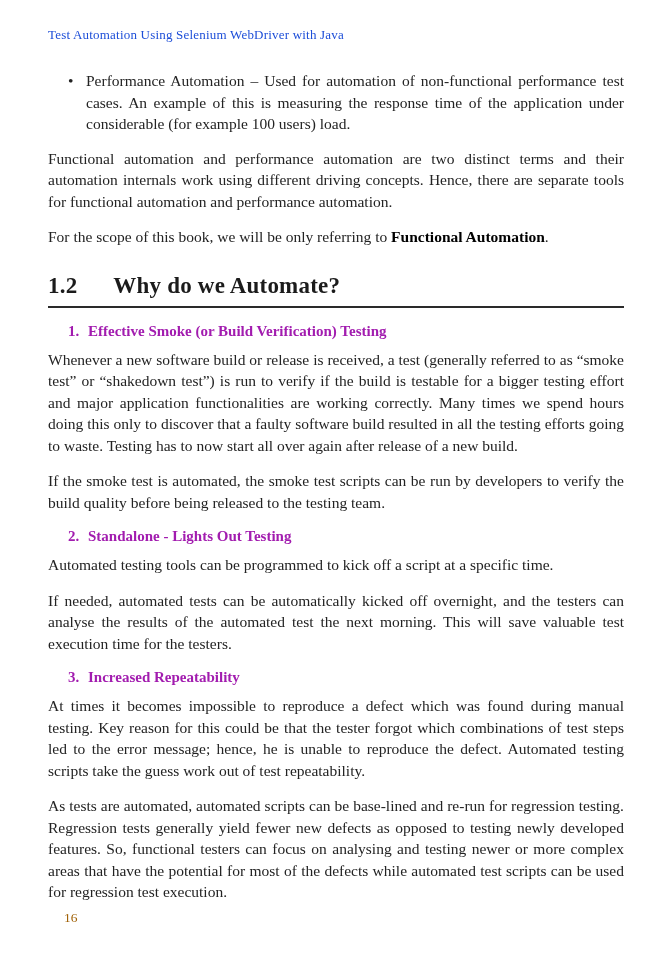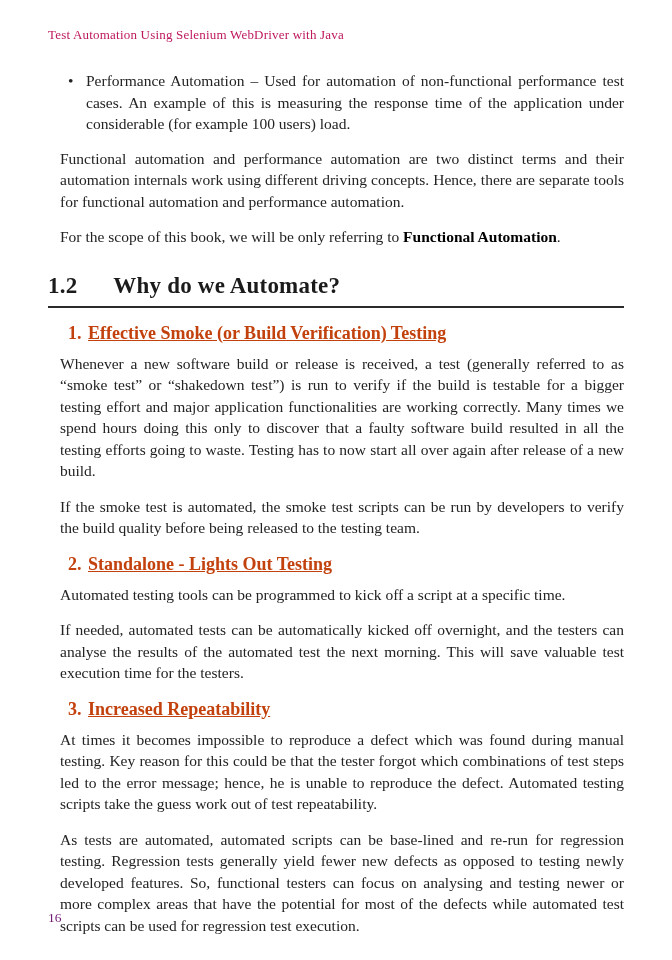--- a/index.html
+++ b/index.html
@@ -17,29 +17,29 @@
     position: relative;
     box-sizing: border-box;
     width: 672px;
     height: 960px;
     padding: 27px 48px 0 48px;
     background: #ffffff;
     overflow: hidden;
   }
   .running-header {
     font-size: 13px;
-    color: #be185d;
+    color: #1d4ed8;
     margin: 0 0 27px 0;
     letter-spacing: 0.2px;
   }
   .para {
     font-size: 15.5px;
     line-height: 21.5px;
     text-align: justify;
-    margin: 0 0 14px 12px;
+    margin: 0 0 14px 0;
   }
   .bullet-row {
     display: flex;
     margin: 0 0 13px 0;
     padding-left: 20px;
   }
   .bullet-marker {
     flex: 0 0 18px;
     width: 18px;
     font-size: 15.5px;
@@ -59,37 +59,36 @@
   .section-number {
     display: inline-block;
     margin-right: 36px;
   }
   .section-rule {
     border: none;
     border-top: 2px solid #2a2a2a;
     margin: 7px 0 13px 0;
   }
   .benefit-heading {
-    font-size: 18px;
+    font-size: 15px;
     font-weight: bold;
-    color: #c2410c;
+    color: #a21caf;
     margin: 15px 0 9px 0;
     padding-left: 20px;
-    text-decoration: underline;
   }
   .benefit-number {
     display: inline-block;
     width: 20px;
   }
   .page-number {
     position: absolute;
-    left: 48px;
+    left: 64px;
     top: 910px;
     font-size: 13.5px;
-    color: #701a75;
+    color: #a16207;
   }
   strong { color: #000000; }
 </style>
 </head>
 <body>
 
 <div class="page">
 
   <div class="running-header">
     <span>Test Automation Using Selenium WebDriver with Java</span>

